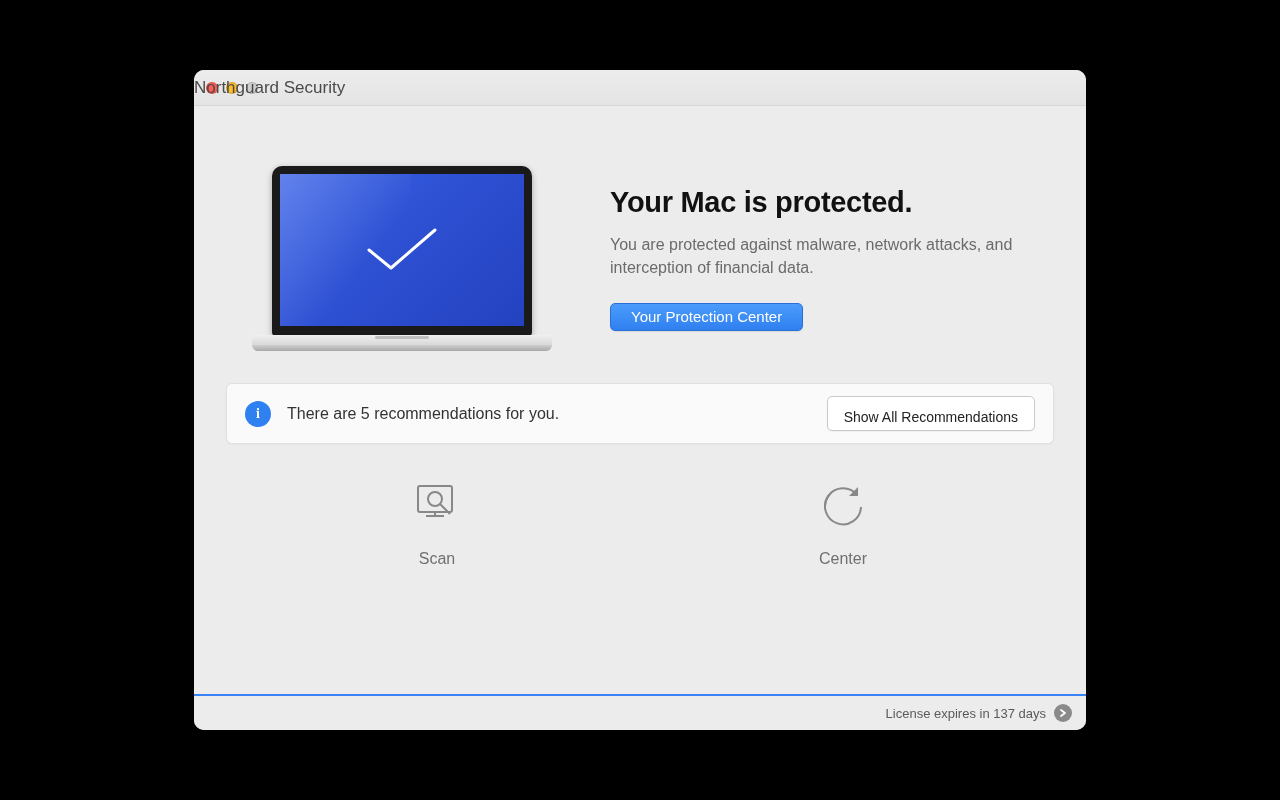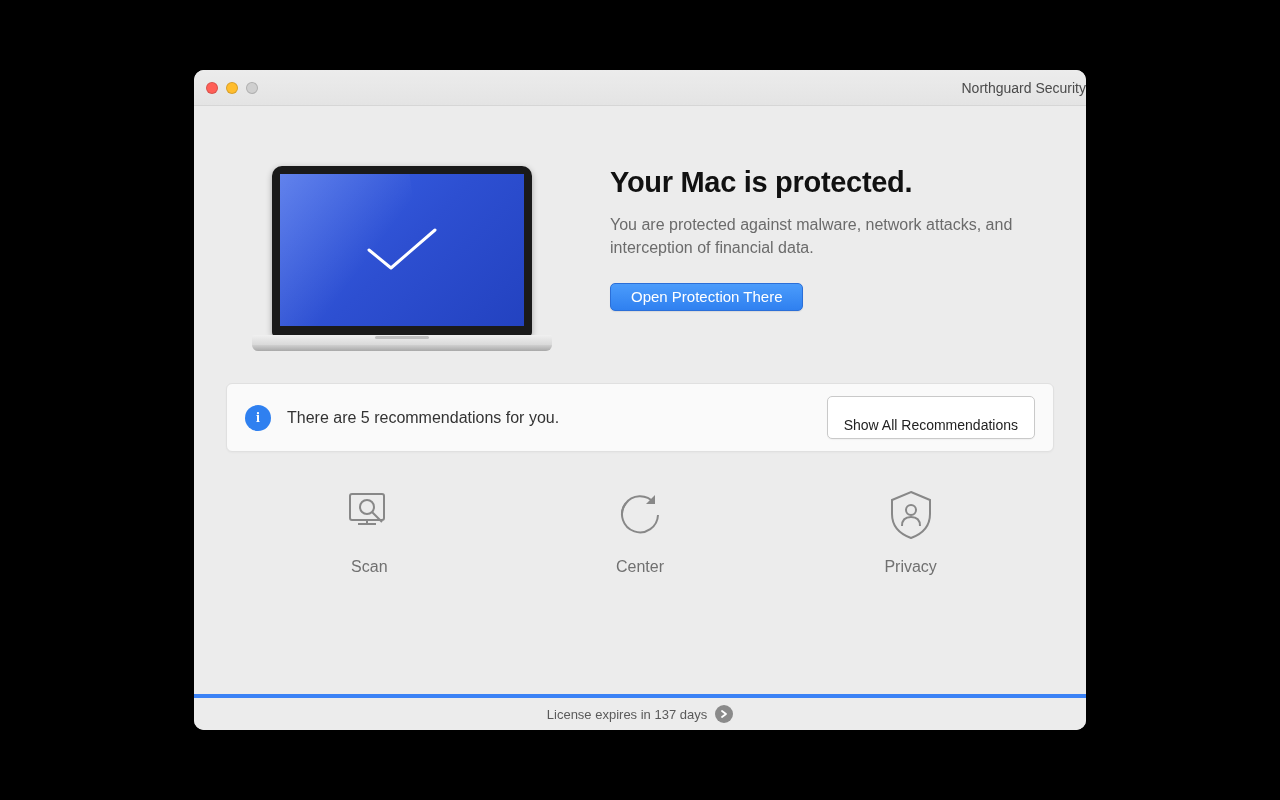--- a/index.html
+++ b/index.html
@@ -35,35 +35,35 @@
       display: flex;
       gap: 8px;
       margin-left: 12px;
     }
     .tl { width: 12px; height: 12px; border-radius: 50%; }
     .tl-close { background: #ff5f57; border: 0.5px solid rgba(0,0,0,0.15);}
     .tl-min { background: #ffbd2e; border: 0.5px solid rgba(0,0,0,0.15);}
     .tl-max { background: #cfcfcf; border: 0.5px solid rgba(0,0,0,0.15);}
     .title {
       position: absolute;
-      left: 16px; right: 0;
-      text-align: right;
-      font-size: 14px;
+      left: 0; right: 0;
+      text-align: left;
+      font-size: 17px;
       color: #4a4a4a;
       pointer-events: none;
     }
     .content {
       flex: 1;
       padding: 32px 32px 0 32px;
       display: flex;
       flex-direction: column;
     }
     .hero {
       display: flex;
-      align-items: flex-start;
+      align-items: center;
       gap: 48px;
       padding: 28px 16px 32px 16px;
     }
     .laptop-wrap {
       width: 320px;
       display: flex;
       justify-content: center;
     }
     .laptop {
       position: relative;
@@ -173,21 +173,21 @@
       font-size: 16px;
       color: #333;
       flex: 1;
     }
     .secondary-btn {
       background: #fff;
       border: 1px solid #c9c9c9;
       border-radius: 5px;
       font-size: 14px;
       color: #222;
-      padding: 20px 16px 5px;
+      padding: 12px 16px 5px;
       cursor: pointer;
       box-shadow: 0 1px 1px rgba(0,0,0,0.04);
     }
     .feature-row {
       display: flex;
       justify-content: space-around;
       padding: 0 8px 8px;
     }
     .feature {
       display: flex;
@@ -200,25 +200,25 @@
     .feature-icon {
       width: 58px; height: 58px;
       display: flex; align-items: center; justify-content: center;
     }
     .feature-label {
       font-size: 16px;
       color: #707070;
     }
     .footer {
       height: 36px;
-      border-top: 4px solid #3b82f6;
+      border-top: 2px solid #3b82f6;
       background: #ececec;
       display: flex;
       align-items: center;
-      justify-content: center;
+      justify-content: flex-end;
       padding: 0 14px;
       gap: 8px;
     }
     .footer-text {
       font-size: 13px;
       color: #5a5a5a;
     }
     .chevron-circle {
       width: 18px; height: 18px;
       background: #8a8a8a;
@@ -255,21 +255,21 @@
               </div>
             </div>
           </div>
           <div class="base-top"></div>
           <div class="base-bottom"></div>
         </div>
       </div>
       <div class="hero-text">
         <div class="hero-title">Your Mac is protected.</div>
         <div class="hero-sub">You are protected against malware, network attacks, and interception of financial data.</div>
-        <button class="primary-btn">Open Protection There</button>
+        <button class="primary-btn">Your Protection Center</button>
       </div>
     </div>
 
     <div class="reco-bar">
       <div class="info-badge">i</div>
       <div class="reco-text">There are 5 recommendations for you.</div>
       <button class="secondary-btn">Show All Recommendations</button>
     </div>
 
     <div class="feature-row">
@@ -291,30 +291,20 @@
         <div class="feature-icon">
           <svg viewBox="0 0 58 58" width="58" height="58" fill="none" stroke="#888" stroke-width="2">
             <path d="M 47 29 A 18 18 0 1 1 43 17"></path>
             <polyline points="44,9 44,18 35,18" fill="#888" stroke="none"></polyline>
             <path d="M 11 29 A 18 18 0 0 1 15 17"></path>
           </svg>
         </div>
         <div class="feature-label">Center</div>
       </div>
 
-      <div class="feature">
-        <div class="feature-icon">
-          <svg viewBox="0 0 58 58" width="58" height="58" fill="none" stroke="#888" stroke-width="2">
-            <path d="M29 6 L48 14 V28 C48 40 40 48 29 52 C18 48 10 40 10 28 V14 Z"></path>
-            <circle cx="29" cy="24" r="5"></circle>
-            <path d="M20 40 C20 33 24 31 29 31 C34 31 38 33 38 40"></path>
-          </svg>
-        </div>
-        <div class="feature-label">Privacy</div>
-      </div>
 
 
     </div>
   </div>
 
   <div class="footer">
     <div class="footer-text">License expires in 137 days</div>
     <div class="chevron-circle">
       <svg viewBox="0 0 10 10" width="10" height="10">
         <polyline points="3,2 7,5 3,8" fill="none" stroke="#fff" stroke-width="1.8" stroke-linecap="round" stroke-linejoin="round"></polyline>

